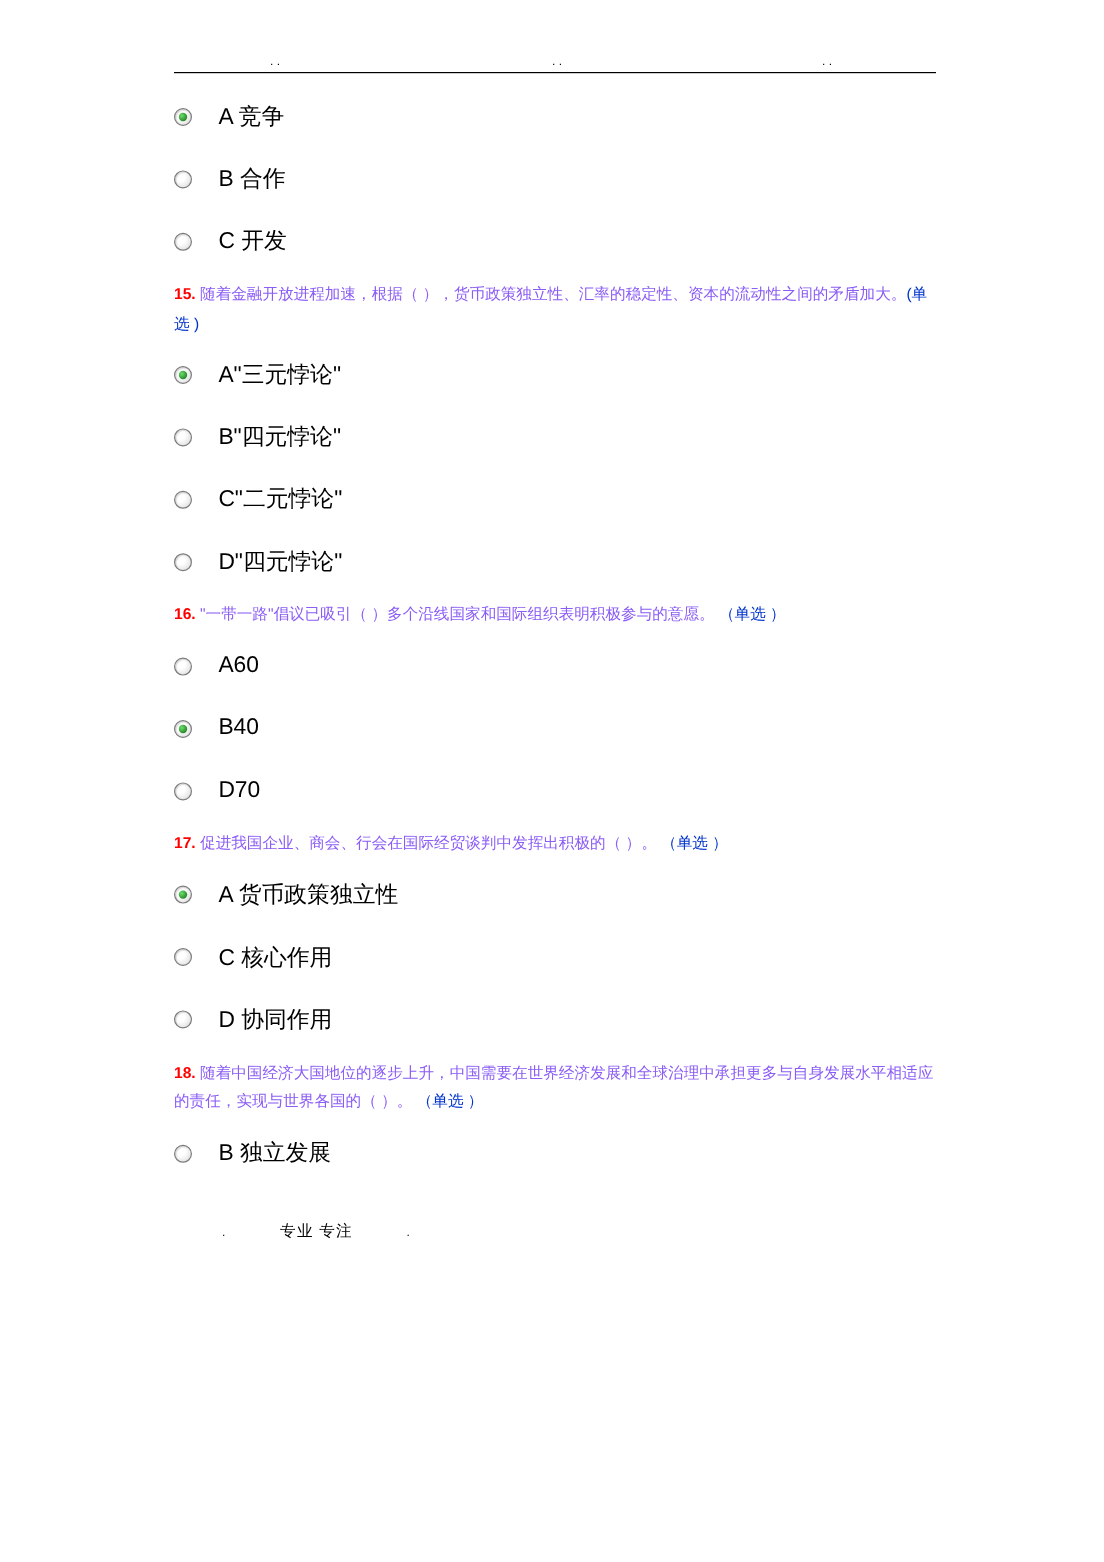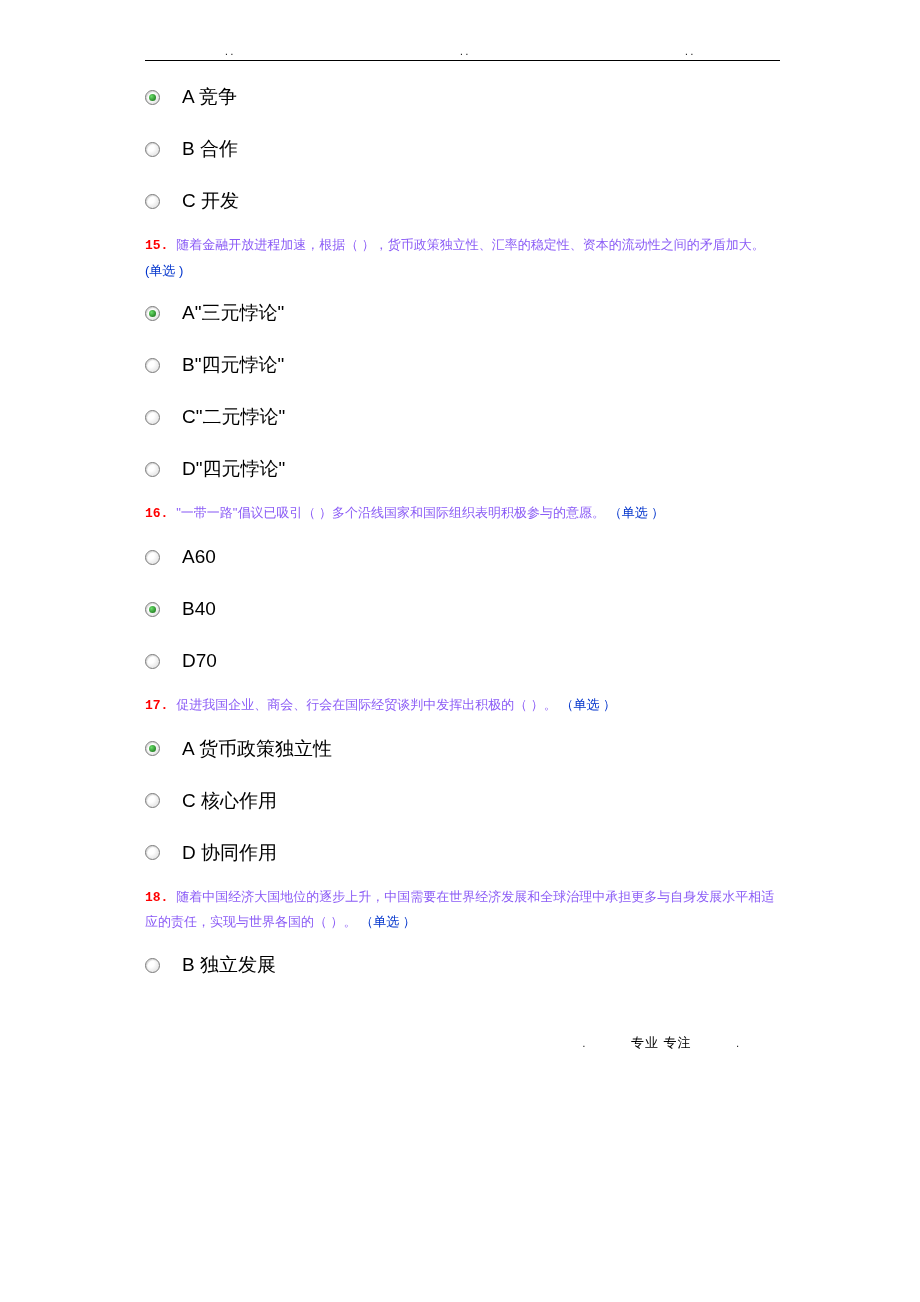--- a/index.html
+++ b/index.html
@@ -31,21 +31,20 @@
     margin-top: 6px;
   }
   .q-text {
     font-size: 13px;
     line-height: 1.9;
     margin: 6px 0 4px 0;
   }
   .q-num {
     color: #ff0000;
     font-weight: bold;
-    font-family: Liberation Mono, monospace;
   }
   .q-body {
     color: #8b5cf6;
   }
   .q-tag {
     color: #0033cc;
   }
   .option-row {
     display: flex;
     align-items: center;
@@ -71,24 +70,24 @@
     height: 7px;
     border-radius: 50%;
     background: radial-gradient(circle at 35% 35%, #6bdf6b 0%, #2a8a2a 70%, #1a5a1a 100%);
   }
   .opt-label {
     font-size: 19px;
     color: #000;
     margin-left: 22px;
   }
   .footer {
-    text-align: right;
+    text-align: left;
     font-size: 13px;
     color: #000;
-    margin-top: 43px;
+    margin-top: 30px;
     letter-spacing: 1px;
   }
   .footer .dot {
     margin: 0 40px;
     font-size: 10px;
   }
 </style>
 </head>
 <body>
 

